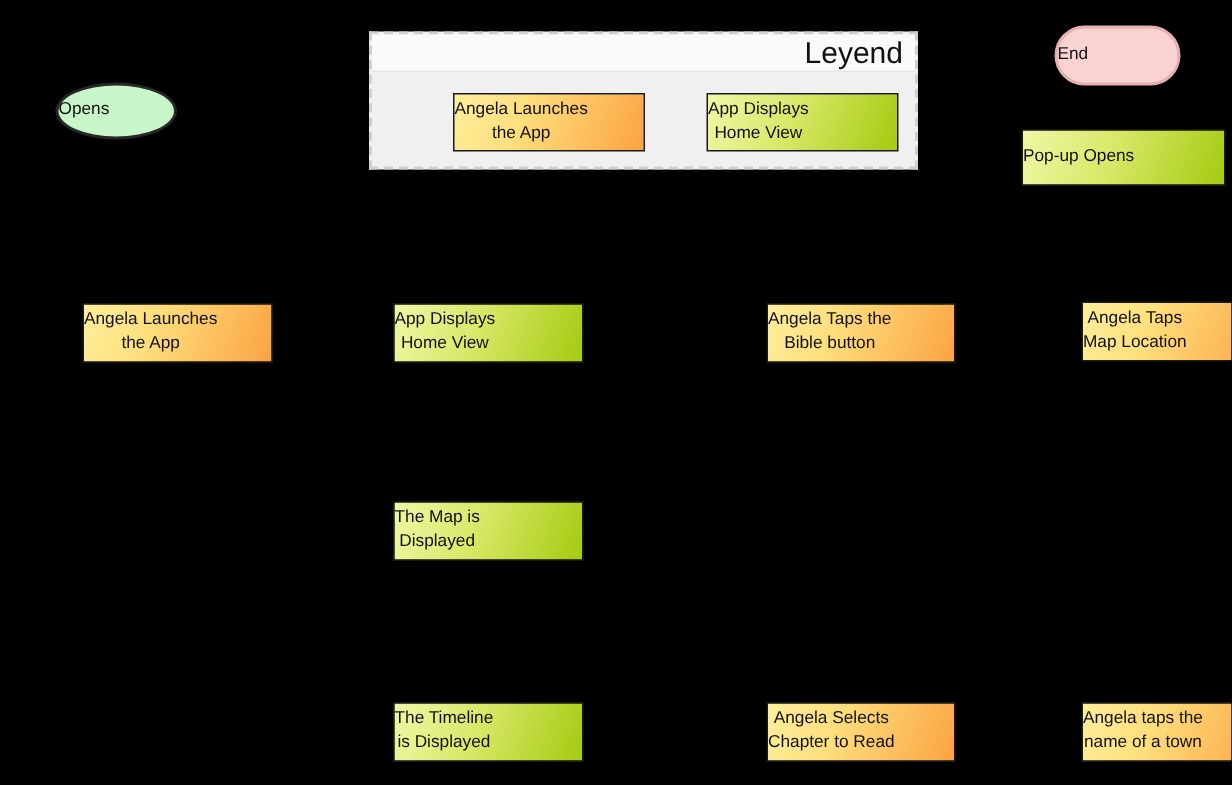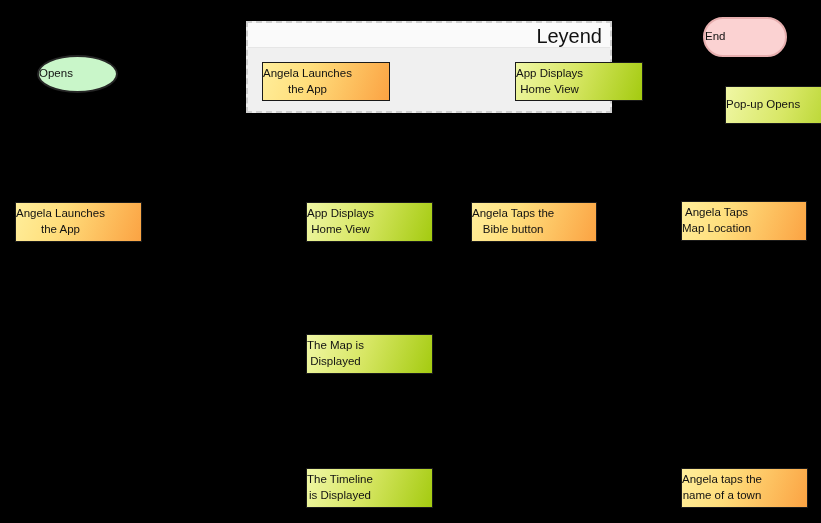--- a/index.html
+++ b/index.html
@@ -21,22 +21,22 @@
     align-items: center;
     justify-content: flex-start;
     text-align: center;
     font-size: 11.5px;
     line-height: 1.35;
     color: #111111;
     box-sizing: border-box;
   }
   .node .label { white-space: pre-line; }
   .rect { border: 1px solid #1a1a1a; }
-  .orange { background: linear-gradient(110deg, #ffee9b 0%, #ffdf7d 35%, #fba343 100%); }
-  .green  { background: linear-gradient(110deg, #f0f7a5 0%, #d8e766 45%, #a4cb10 100%); margin-left: 44px; }
+  .orange { background: linear-gradient(110deg, #ffee9b 0%, #ffdf7d 35%, #fba343 100%); margin-left: 40px; }
+  .green  { background: linear-gradient(110deg, #f0f7a5 0%, #d8e766 45%, #a4cb10 100%); }
   .start-ellipse {
     background: #c9f6c9;
     border: 2px solid #262626;
     border-radius: 50%;
   }
   .end-stadium {
     background: #fbd2d2;
     border: 2px solid #e7afaf;
     border-radius: 20px;
   }
@@ -109,18 +109,22 @@
 
   <div class="node rect green" style="left:262px; top:334px; width:127px; height:40px;">
     <span class="label">The Map is
 Displayed</span>
   </div>
 
   <div class="node rect green" style="left:262px; top:468px; width:127px; height:40px;">
     <span class="label">The Timeline
 is Displayed</span>
   </div>
+  <div class="node rect orange" style="left:471px; top:468px; width:126px; height:40px;">
+    <span class="label">Angela Selects
+Chapter to Read</span>
+  </div>
   <div class="node rect orange" style="left:681px; top:468px; width:127px; height:40px;">
     <span class="label">Angela taps the
 name of a town</span>
   </div>
 
 </div>
 
 </body></html>

